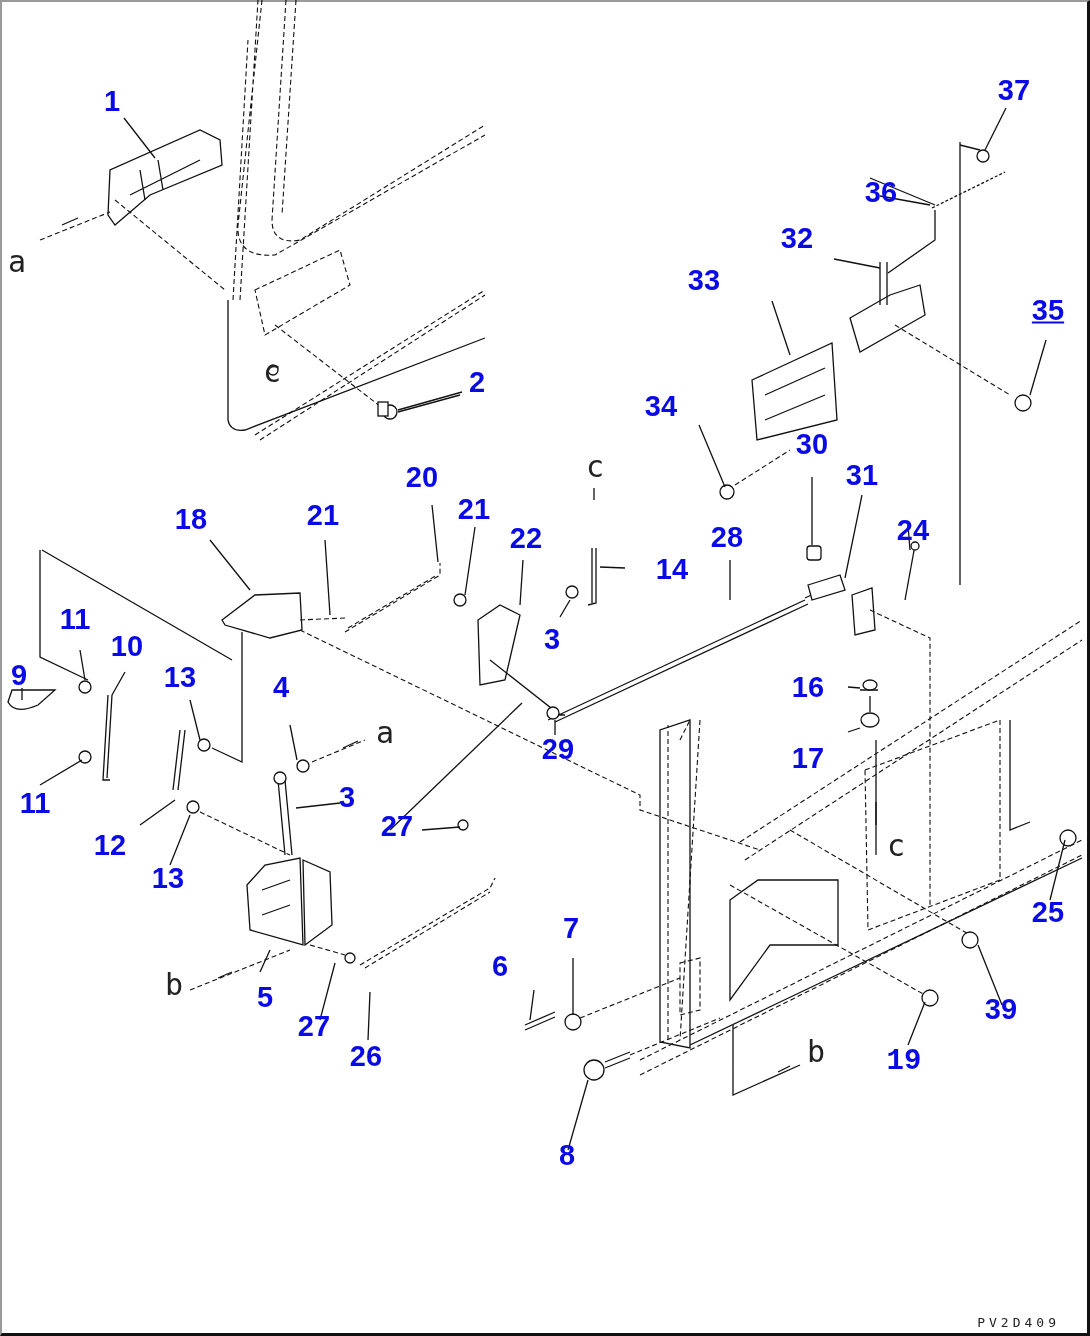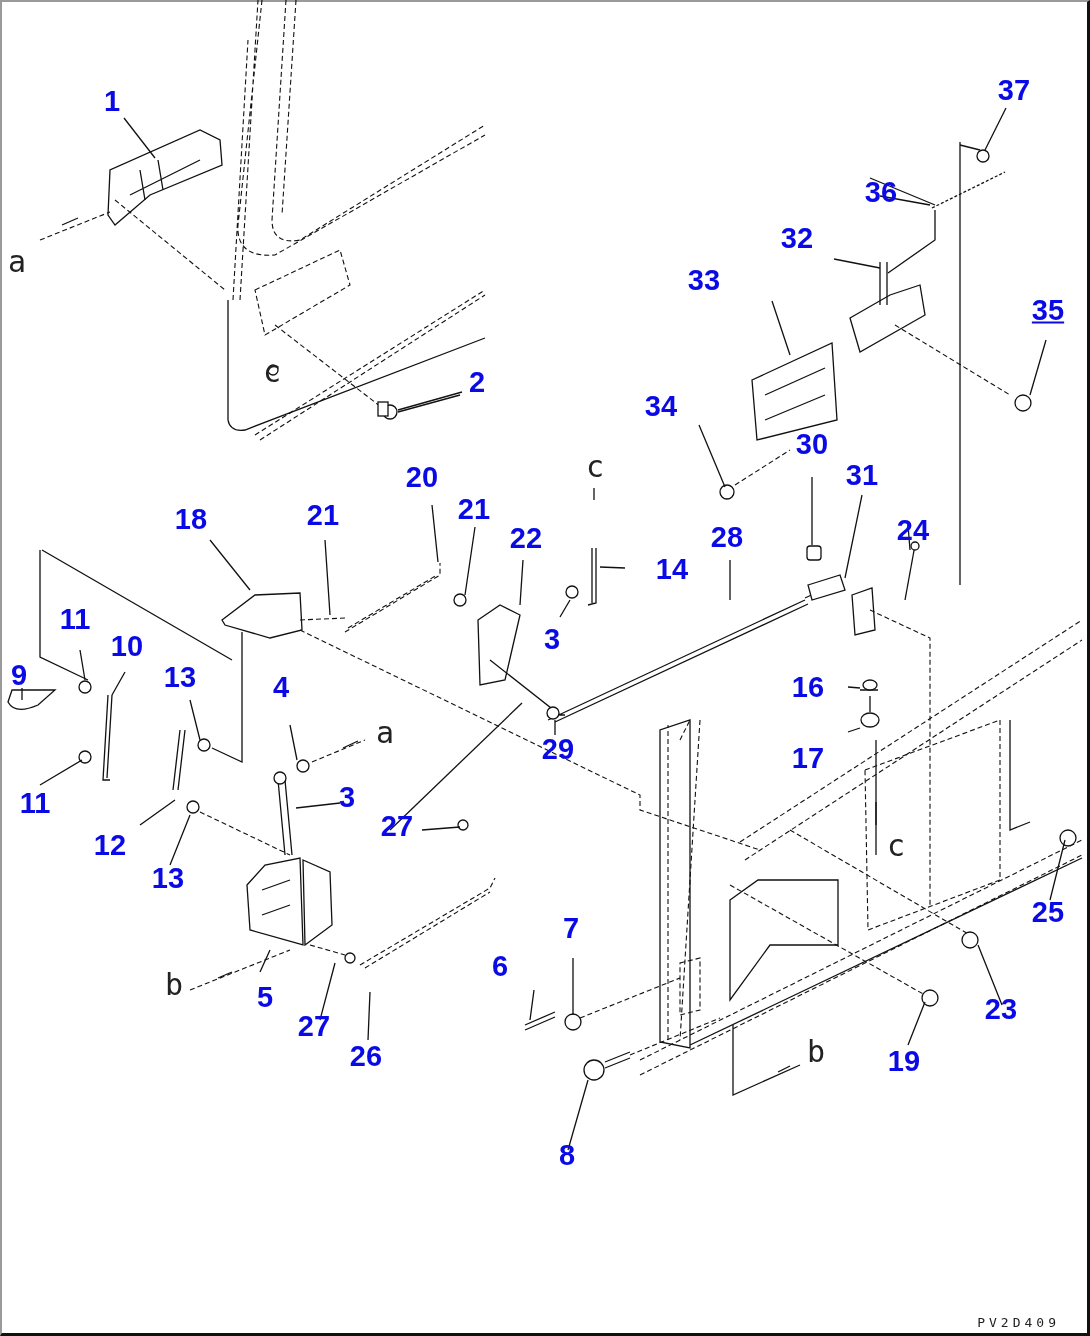--- a/index.html
+++ b/index.html
@@ -164,26 +164,26 @@
 <div class="callout" style="left:75px;top:619px;">11</div>
 <div class="callout" style="left:35px;top:803px;">11</div>
 <div class="callout" style="left:110px;top:845px;">12</div>
 <div class="callout" style="left:180px;top:677px;">13</div>
 <div class="callout" style="left:168px;top:878px;">13</div>
 <div class="callout" style="left:640px;top:569px;margin-left:32px;">14</div>
 <div class="callout" style="left:552px;top:639px;">3</div>
 <div class="callout" style="left:808px;top:687px;">16</div>
 <div class="callout" style="left:808px;top:758px;">17</div>
 <div class="callout" style="left:191px;top:519px;">18</div>
-<div class="callout" style="left:904px;top:1061px;">19</div>
+<div class="callout" style="left:904px;top:1061px;font-family:Liberation Mono, monospace;">19</div>
 <div class="callout" style="left:422px;top:477px;">20</div>
 <div class="callout" style="left:323px;top:515px;">21</div>
 <div class="callout" style="left:474px;top:509px;">21</div>
 <div class="callout" style="left:526px;top:538px;">22</div>
-<div class="callout" style="left:1001px;top:1009px;">23</div>
+<div class="callout" style="left:1001px;top:1009px;">39</div>
 <div class="callout" style="left:913px;top:530px;">24</div>
 <div class="callout" style="left:1048px;top:912px;">25</div>
 <div class="callout" style="left:366px;top:1056px;">26</div>
 <div class="callout" style="left:397px;top:826px;">27</div>
 <div class="callout" style="left:314px;top:1026px;">27</div>
 <div class="callout" style="left:727px;top:537px;">28</div>
 <div class="callout" style="left:558px;top:749px;">29</div>
 <div class="callout" style="left:812px;top:444px;">30</div>
 <div class="callout" style="left:862px;top:475px;">31</div>
 <div class="callout" style="left:797px;top:238px;">32</div>

